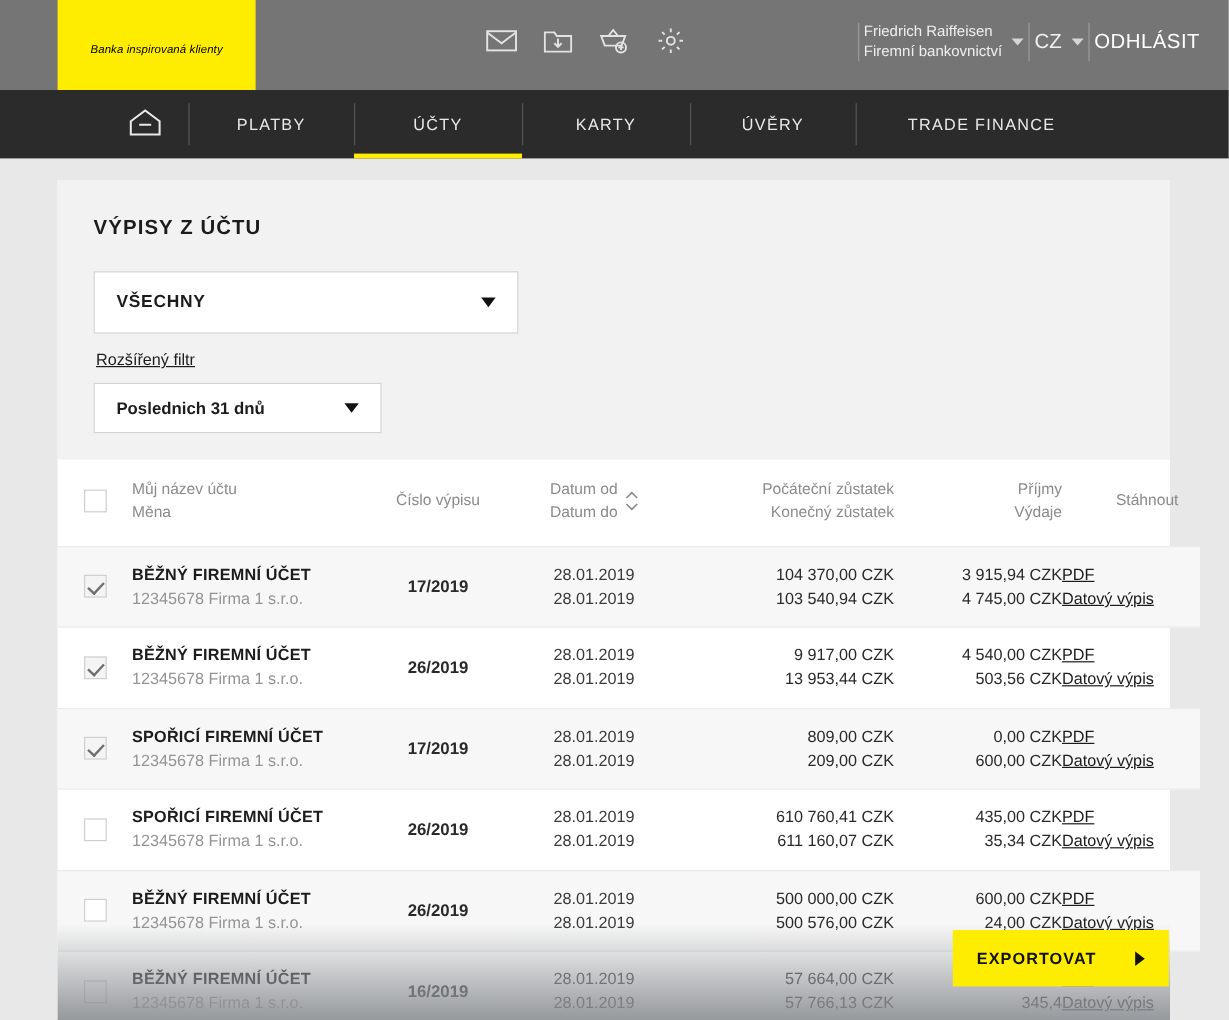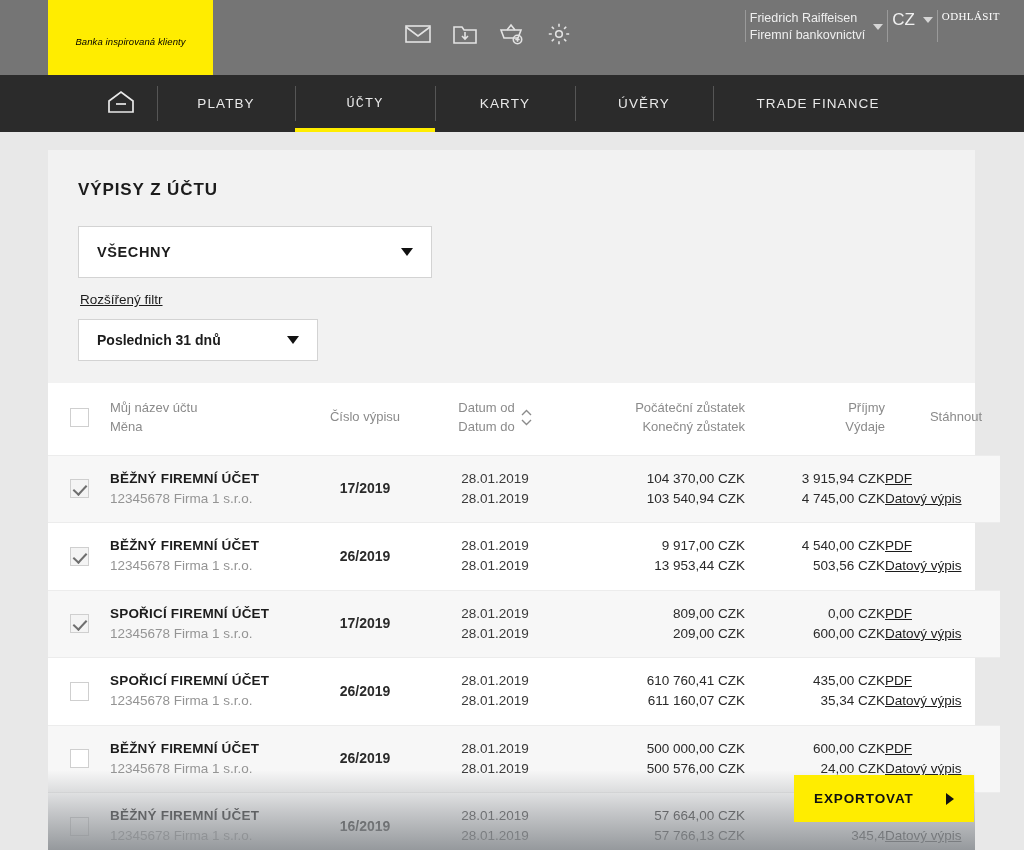--- a/index.html
+++ b/index.html
@@ -59,35 +59,35 @@
     left: 405px; top: 22px;
     display: flex; align-items: center; gap: 22px;
   }
   .top-icons svg { display: block; }
 
   .divider-v {
     width: 1px; height: 32px; background: #9a9a9a;
   }
   .top-right {
     position: absolute;
-    right: 24px; top: 10px;
-    display: flex; align-items: flex-start; gap: 4px;
+    right: 24px; top: 18px;
+    display: flex; align-items: center; gap: 4px;
     color: #f0f0f0;
   }
   .user-block { line-height: 1.35; font-size: 12.5px; color: #efefef; }
   .caret-down {
     width: 0; height: 0;
     border-left: 5px solid transparent;
     border-right: 5px solid transparent;
     border-top: 6px solid #d6d6d6;
     margin-left: 8px;
   }
   .user-wrap { display: flex; align-items: center; }
   .lang-wrap { display: flex; align-items: center; font-size: 17px; color:#f0f0f0; }
-  .logout { font-size: 11px; letter-spacing: .4px; color: #fff; font-family: Liberation Serif, serif; }
+  .logout { font-size: 17px; letter-spacing: .4px; color: #fff; }
 
   
   .nav {
     height: 57px;
     background: #2b2b2b;
     display: flex;
     align-items: stretch;
     position: relative;
   }
   .nav-inner { display: flex; margin-left: 85px; align-items: stretch; }
@@ -98,21 +98,21 @@
     font-size: 13.5px;
     letter-spacing: 1.1px;
     padding: 0 10px;
   }
   .nav-item + .nav-item::before {
     content: ""; position: absolute; left: 0; top: 11px;
     width: 1px; height: 35px; background: #565656;
   }
   .nav-item.home { width: 72px; }
   .nav-item.w1 { width: 138px; }
-  .nav-item.w2 { width: 140px; font-family: Liberation Mono, monospace; }
+  .nav-item.w2 { width: 140px; }
   .nav-item.w3 { width: 140px; }
   .nav-item.w4 { width: 138px; }
   .nav-item.w5 { width: 210px; }
   .nav-item.active::after {
     content: ""; position: absolute;
     left: 0; right: 0; bottom: 0; height: 4px;
     background: #ffed00;
   }
 
   

